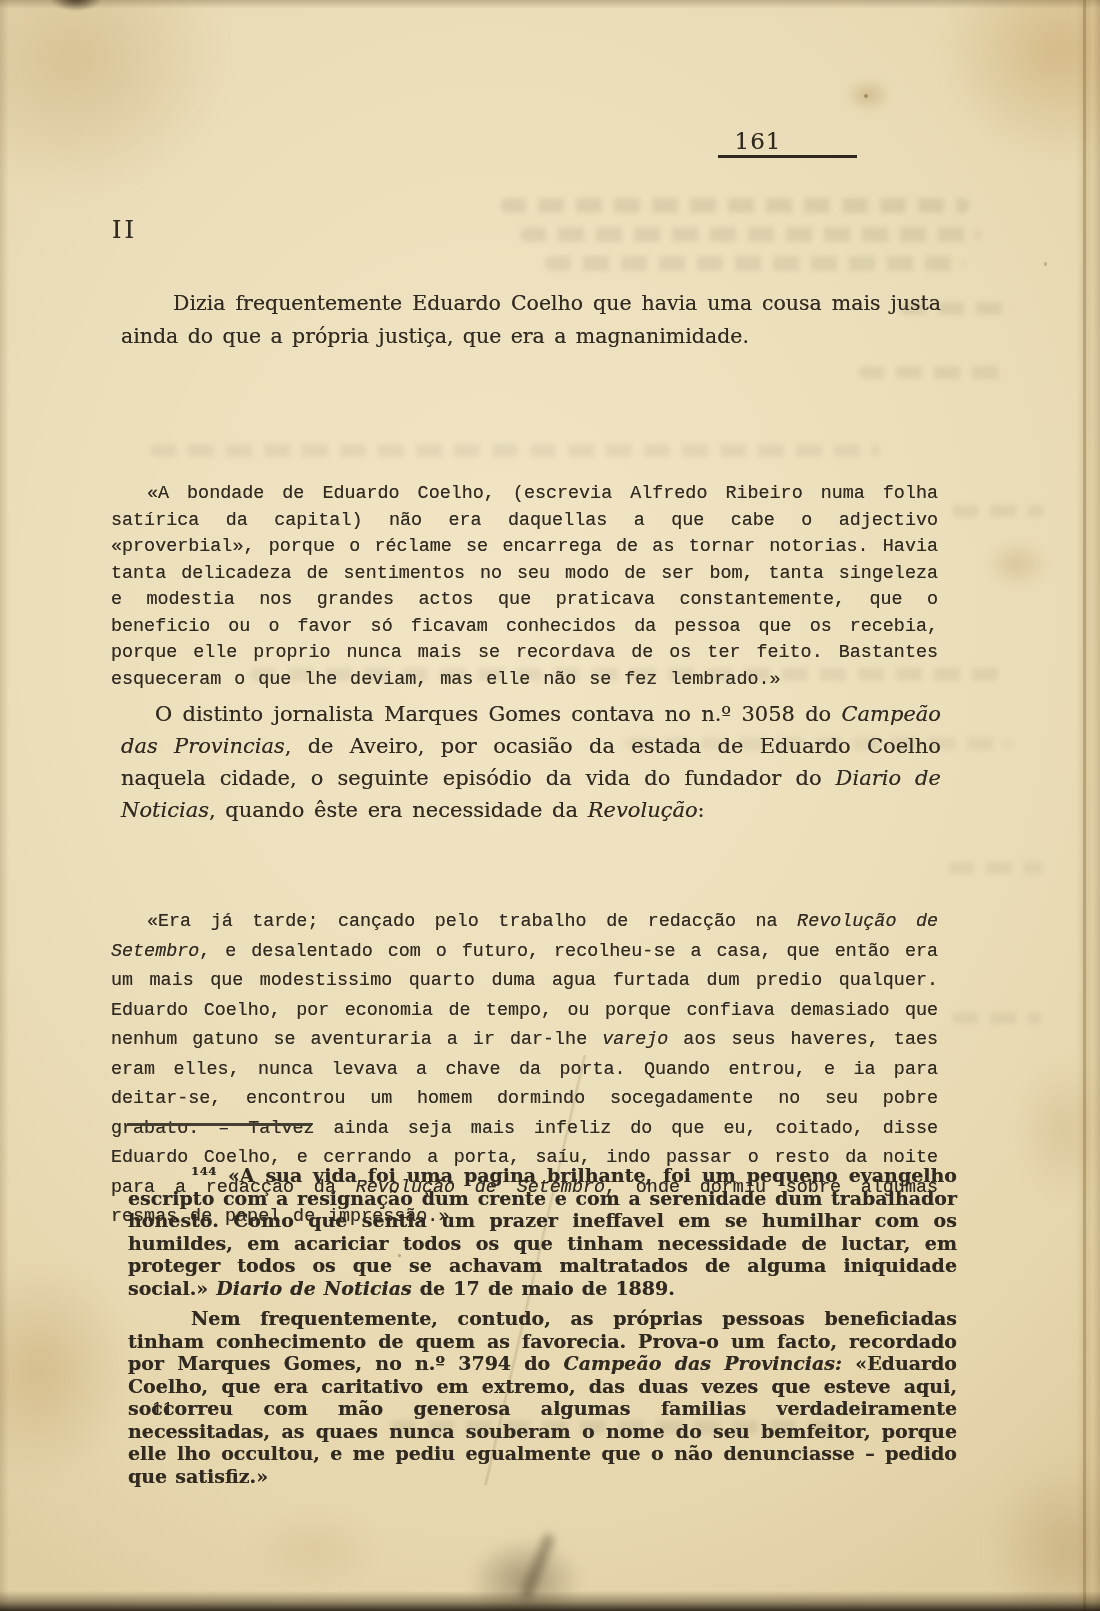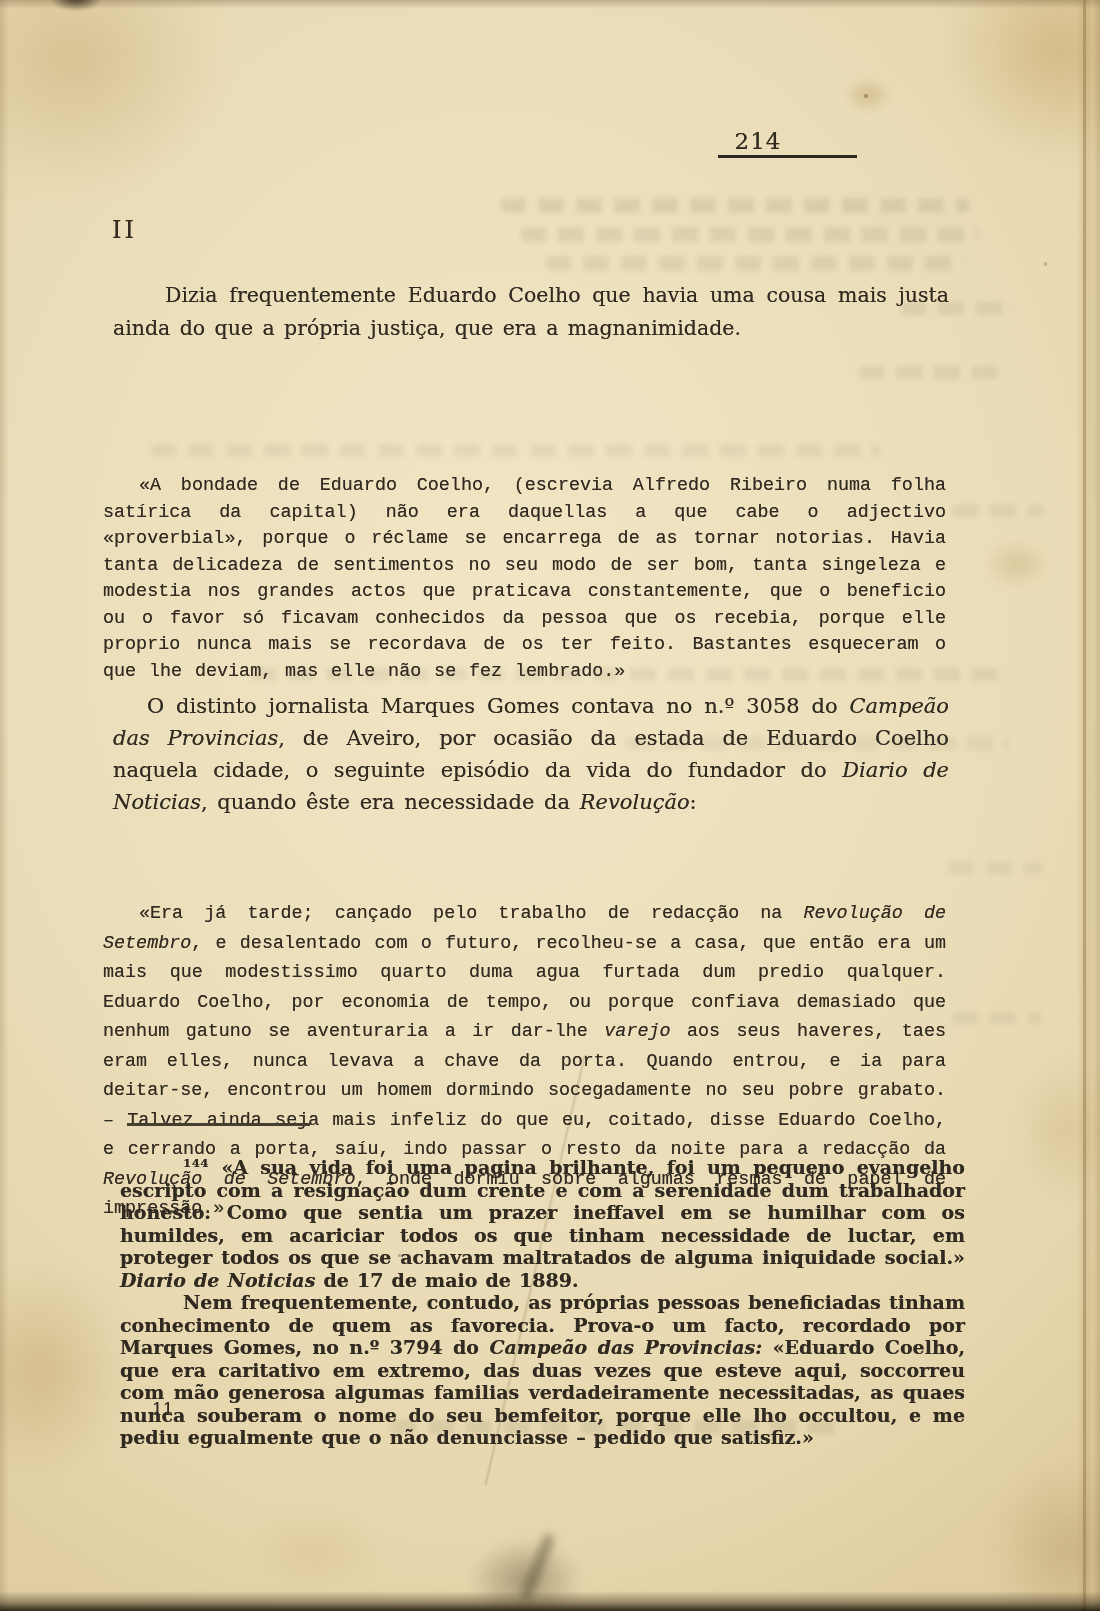--- a/index.html
+++ b/index.html
@@ -5,21 +5,21 @@
   html,body{margin:0;padding:0;background:#6b6558;}
   .page{
     position:relative;width:1100px;height:1611px;overflow:hidden;
     font-family:"DejaVu Serif","Liberation Serif",serif;
     color:#312a21;
     background:
       radial-gradient(ellipse 900px 1100px at 45% 38%, #f1e5c5 0%, #ebdeba 50%, #e6d6ad 85%, #e0cea2 100%);
     text-rendering:optimizeLegibility;
   }
   .page *{box-sizing:border-box;}
-  p{margin:0;}
+  p{margin:8px;}
 
   
   .stain{position:absolute;border-radius:50%;pointer-events:none;}
   .st1{left:940px;top:-60px;width:240px;height:220px;background:radial-gradient(ellipse,rgba(186,148,82,.42),rgba(186,148,82,0) 70%);filter:blur(8px);}
   .st2{left:845px;top:78px;width:46px;height:34px;background:radial-gradient(ellipse,rgba(168,132,72,.35),rgba(168,132,72,0) 70%);filter:blur(3px);}
   .st3{left:-70px;top:-70px;width:290px;height:260px;background:radial-gradient(ellipse,rgba(178,140,78,.30),rgba(178,140,78,0) 72%);filter:blur(12px);}
   .st4{left:-50px;top:1260px;width:180px;height:220px;background:radial-gradient(ellipse,rgba(176,138,76,.32),rgba(176,138,76,0) 70%);filter:blur(9px);}
   .st5{left:985px;top:540px;width:64px;height:48px;background:radial-gradient(ellipse,rgba(175,140,80,.28),rgba(175,140,80,0) 70%);filter:blur(4px);}
   .st6{left:1015px;top:1060px;width:100px;height:140px;background:radial-gradient(ellipse,rgba(180,145,85,.22),rgba(180,145,85,0) 70%);filter:blur(7px);}
   .st7{left:990px;top:1460px;width:160px;height:180px;background:radial-gradient(ellipse,rgba(150,115,60,.28),rgba(150,115,60,0) 72%);filter:blur(9px);}
@@ -110,21 +110,21 @@
   <div class="ghost g6"></div>
   <div class="ghost g7"></div>
   <div class="ghost g8"></div>
   <div class="ghost g9"></div>
   <div class="ghost g10"></div>
   <div class="ghost g11"></div>
   <div class="ghost g12"></div>
 
   <div class="crease"></div>
 
-  <div class="folio">214</div>
+  <div class="folio">161</div>
   <div class="folio-rule"></div>
   <div class="heading">II</div>
 
   <div class="body-text">
     <p>Dizia frequentemente Eduardo Coelho que havia uma cousa mais justa ainda do que a própria justiça, que era a magnanimidade.</p>
   </div>
 
   <div class="quote quote1">
     <p>«A bondade de Eduardo Coelho, (escrevia Alfredo Ribeiro numa folha satírica da capital) não era daquellas a que cabe o adjectivo «proverbial», porque o réclame se encarrega de as tornar notorias. Havia tanta delicadeza de sentimentos no seu modo de ser bom, tanta singeleza e modestia nos grandes actos que praticava constantemente, que o beneficio ou o favor só ficavam conhecidos da pessoa que os recebia, porque elle proprio nunca mais se recordava de os ter feito. Bastantes esqueceram o que lhe deviam, mas elle não se fez lembrado.»</p>
   </div>

